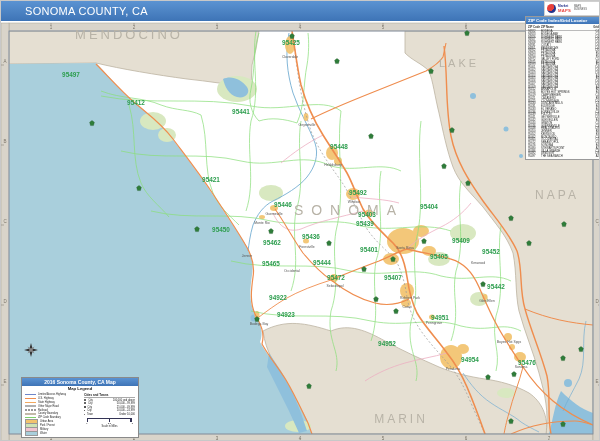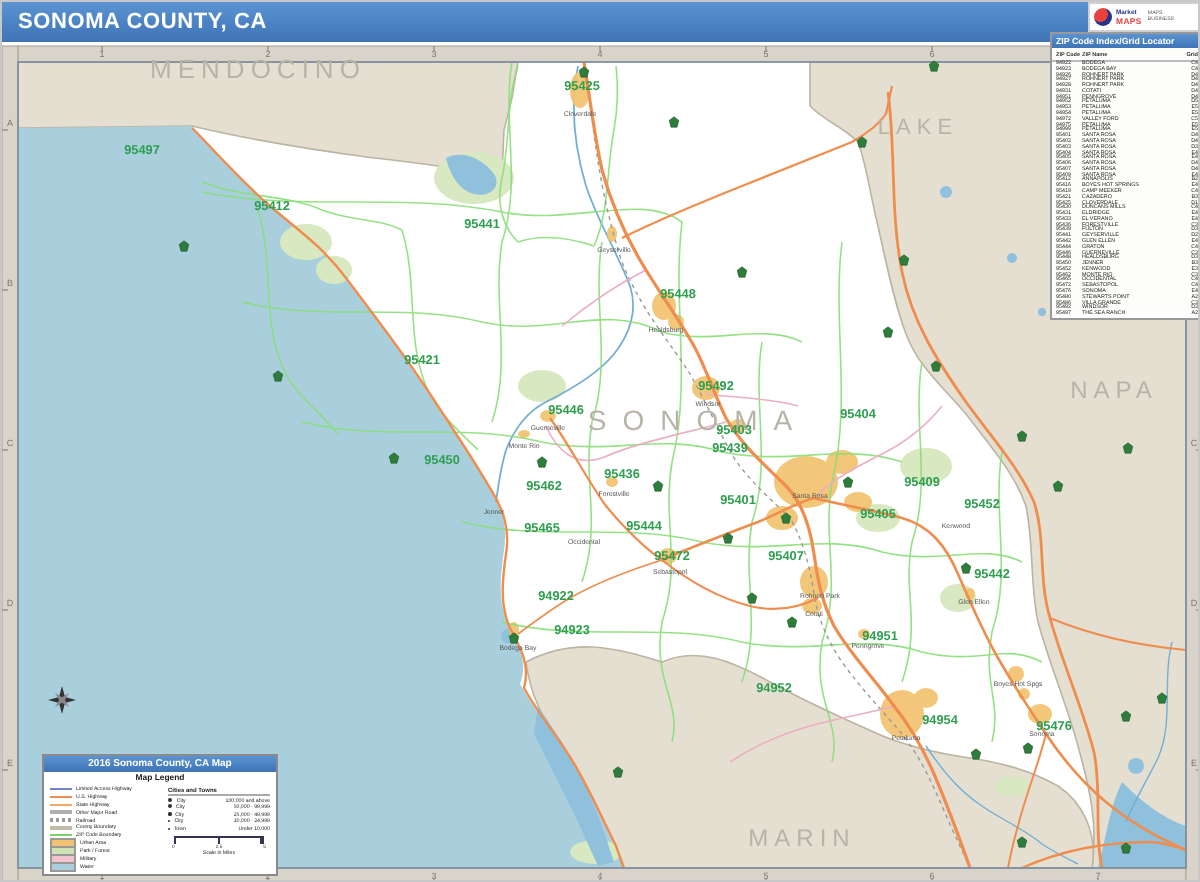--- a/index.html
+++ b/index.html
@@ -1,18 +1,18 @@
 <!DOCTYPE html>
 <html><head>
 <meta charset="utf-8">
 <style>
   html,body{margin:0;padding:0;background:#fff;font-family:"Liberation Sans",sans-serif;}
   .stage{position:relative;width:600px;height:441px;overflow:hidden;background:#fff;border:1px solid #c8c8c8;box-sizing:border-box;}
   #map-svg{position:absolute;left:0;top:0;}
-  .titlebar{position:absolute;left:0;top:0;width:545px;height:20px;background:linear-gradient(#5b93d2,#3e74b6);color:#fff;font-weight:bold;font-size:11px;line-height:20px;padding-left:8px;box-sizing:border-box;letter-spacing:.3px;}
+  .titlebar{position:absolute;left:0;top:0;width:545px;height:20px;background:linear-gradient(#5b93d2,#3e74b6);color:#fff;font-weight:normal;font-size:11px;line-height:20px;padding-left:24px;box-sizing:border-box;letter-spacing:.3px;}
   .logo-box{position:absolute;left:543px;top:0;width:57px;height:15px;background:#fff;border:1px solid #d0d0d0;box-sizing:border-box;display:flex;align-items:center;gap:2px;padding-left:2px;}
   .logo-disc{width:9px;height:9px;border-radius:50%;background:radial-gradient(circle at 35% 35%,#e8413c 0 45%,#27348b 46% 100%);flex:0 0 auto;}
   .logo-words{display:flex;flex-direction:column;line-height:3.2px;}
   .logo-top{font-size:3.2px;color:#27348b;font-weight:bold;}
   .logo-bottom{font-size:4.2px;color:#e8413c;font-weight:bold;letter-spacing:.2px;}
   .logo-side{font-size:2.6px;color:#555;line-height:2.8px;margin-left:1px;}
   .index-panel{position:absolute;left:524px;top:15px;width:77px;background:#fdfdfb;border:1px solid #999;box-sizing:border-box;}
   .index-title{background:linear-gradient(#5b93d2,#3e74b6);color:#fff;font-size:4.4px;font-weight:bold;padding:1px 2px;line-height:5px;}
   .index-cols{display:flex;font-size:2.8px;color:#333;border-bottom:.5px solid #bbb;padding:1px 2px 1px 2px;font-weight:bold;}
   .zrow{display:flex;font-size:2.7px;line-height:2.78px;color:#222;padding:0 2px;}

